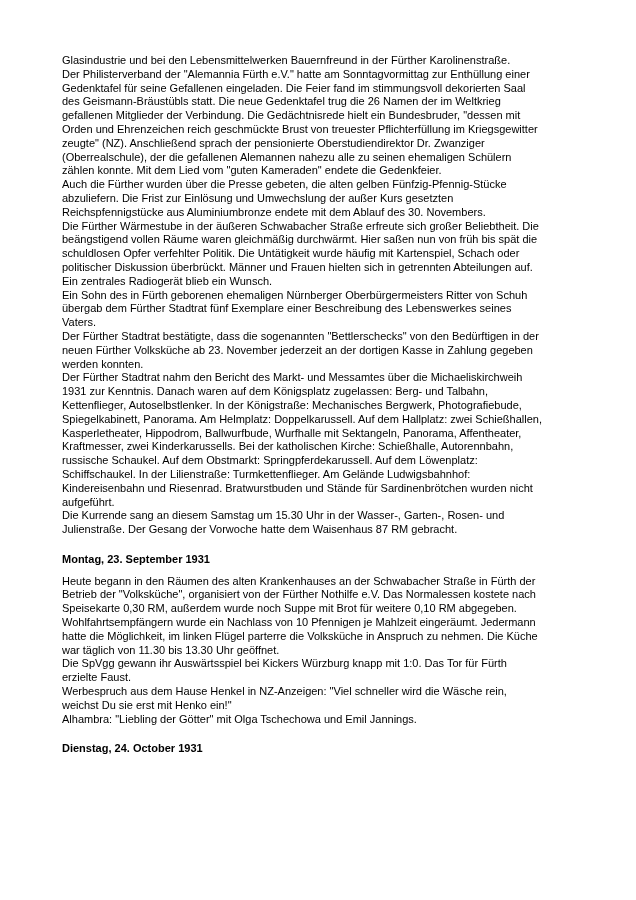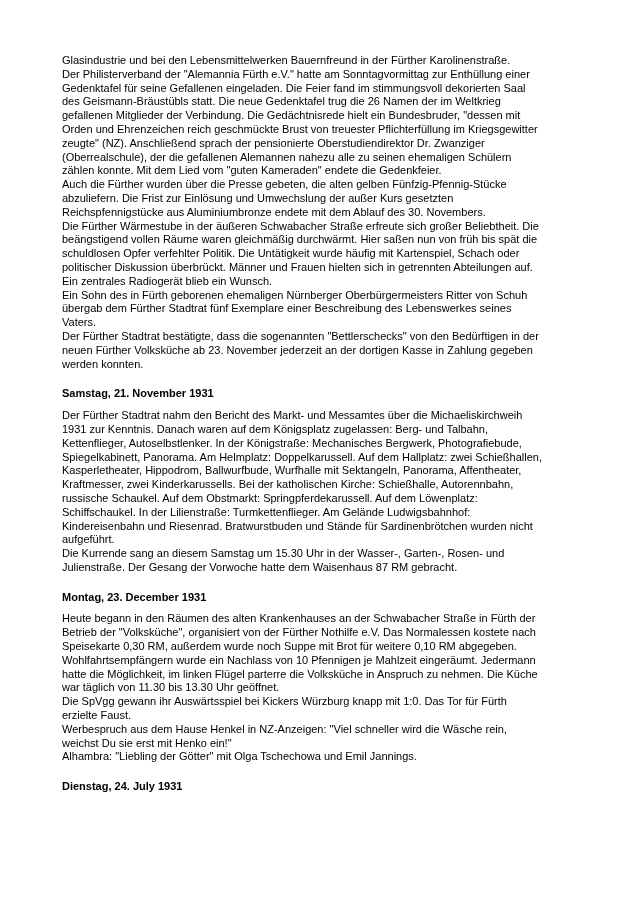--- a/index.html
+++ b/index.html
@@ -55,40 +55,39 @@
 beängstigend vollen Räume waren gleichmäßig durchwärmt. Hier saßen nun von früh bis spät die
 schuldlosen Opfer verfehlter Politik. Die Untätigkeit wurde häufig mit Kartenspiel, Schach oder
 politischer Diskussion überbrückt. Männer und Frauen hielten sich in getrennten Abteilungen auf.
 Ein zentrales Radiogerät blieb ein Wunsch.
 Ein Sohn des in Fürth geborenen ehemaligen Nürnberger Oberbürgermeisters Ritter von Schuh
 übergab dem Fürther Stadtrat fünf Exemplare einer Beschreibung des Lebenswerkes seines
 Vaters.
 Der Fürther Stadtrat bestätigte, dass die sogenannten "Bettlerschecks" von den Bedürftigen in der
 neuen Fürther Volksküche ab 23. November jederzeit an der dortigen Kasse in Zahlung gegeben
 werden konnten.</div>
-      <div class="heading">Samstag, 21. November 1931</div>
       <div class="para">Der Fürther Stadtrat nahm den Bericht des Markt- und Messamtes über die Michaeliskirchweih
 1931 zur Kenntnis. Danach waren auf dem Königsplatz zugelassen: Berg- und Talbahn,
 Kettenflieger, Autoselbstlenker. In der Königstraße: Mechanisches Bergwerk, Photografiebude,
 Spiegelkabinett, Panorama. Am Helmplatz: Doppelkarussell. Auf dem Hallplatz: zwei Schießhallen,
 Kasperletheater, Hippodrom, Ballwurfbude, Wurfhalle mit Sektangeln, Panorama, Affentheater,
 Kraftmesser, zwei Kinderkarussells. Bei der katholischen Kirche: Schießhalle, Autorennbahn,
 russische Schaukel. Auf dem Obstmarkt: Springpferdekarussell. Auf dem Löwenplatz:
 Schiffschaukel. In der Lilienstraße: Turmkettenflieger. Am Gelände Ludwigsbahnhof:
 Kindereisenbahn und Riesenrad. Bratwurstbuden und Stände für Sardinenbrötchen wurden nicht
 aufgeführt.
 Die Kurrende sang an diesem Samstag um 15.30 Uhr in der Wasser-, Garten-, Rosen- und
 Julienstraße. Der Gesang der Vorwoche hatte dem Waisenhaus 87 RM gebracht.</div>
-      <div class="heading">Montag, 23. December 1931</div>
+      <div class="heading">Montag, 23. September 1931</div>
       <div class="para">Heute begann in den Räumen des alten Krankenhauses an der Schwabacher Straße in Fürth der
 Betrieb der "Volksküche", organisiert von der Fürther Nothilfe e.V. Das Normalessen kostete nach
 Speisekarte 0,30 RM, außerdem wurde noch Suppe mit Brot für weitere 0,10 RM abgegeben.
 Wohlfahrtsempfängern wurde ein Nachlass von 10 Pfennigen je Mahlzeit eingeräumt. Jedermann
 hatte die Möglichkeit, im linken Flügel parterre die Volksküche in Anspruch zu nehmen. Die Küche
 war täglich von 11.30 bis 13.30 Uhr geöffnet.
 Die SpVgg gewann ihr Auswärtsspiel bei Kickers Würzburg knapp mit 1:0. Das Tor für Fürth
 erzielte Faust.
 Werbespruch aus dem Hause Henkel in NZ-Anzeigen: "Viel schneller wird die Wäsche rein,
 weichst Du sie erst mit Henko ein!"
 Alhambra: "Liebling der Götter" mit Olga Tschechowa und Emil Jannings.</div>
-      <div class="heading">Dienstag, 24. July 1931</div>
+      <div class="heading">Dienstag, 24. October 1931</div>
     </div>
 </div>
 
 </body></html>

